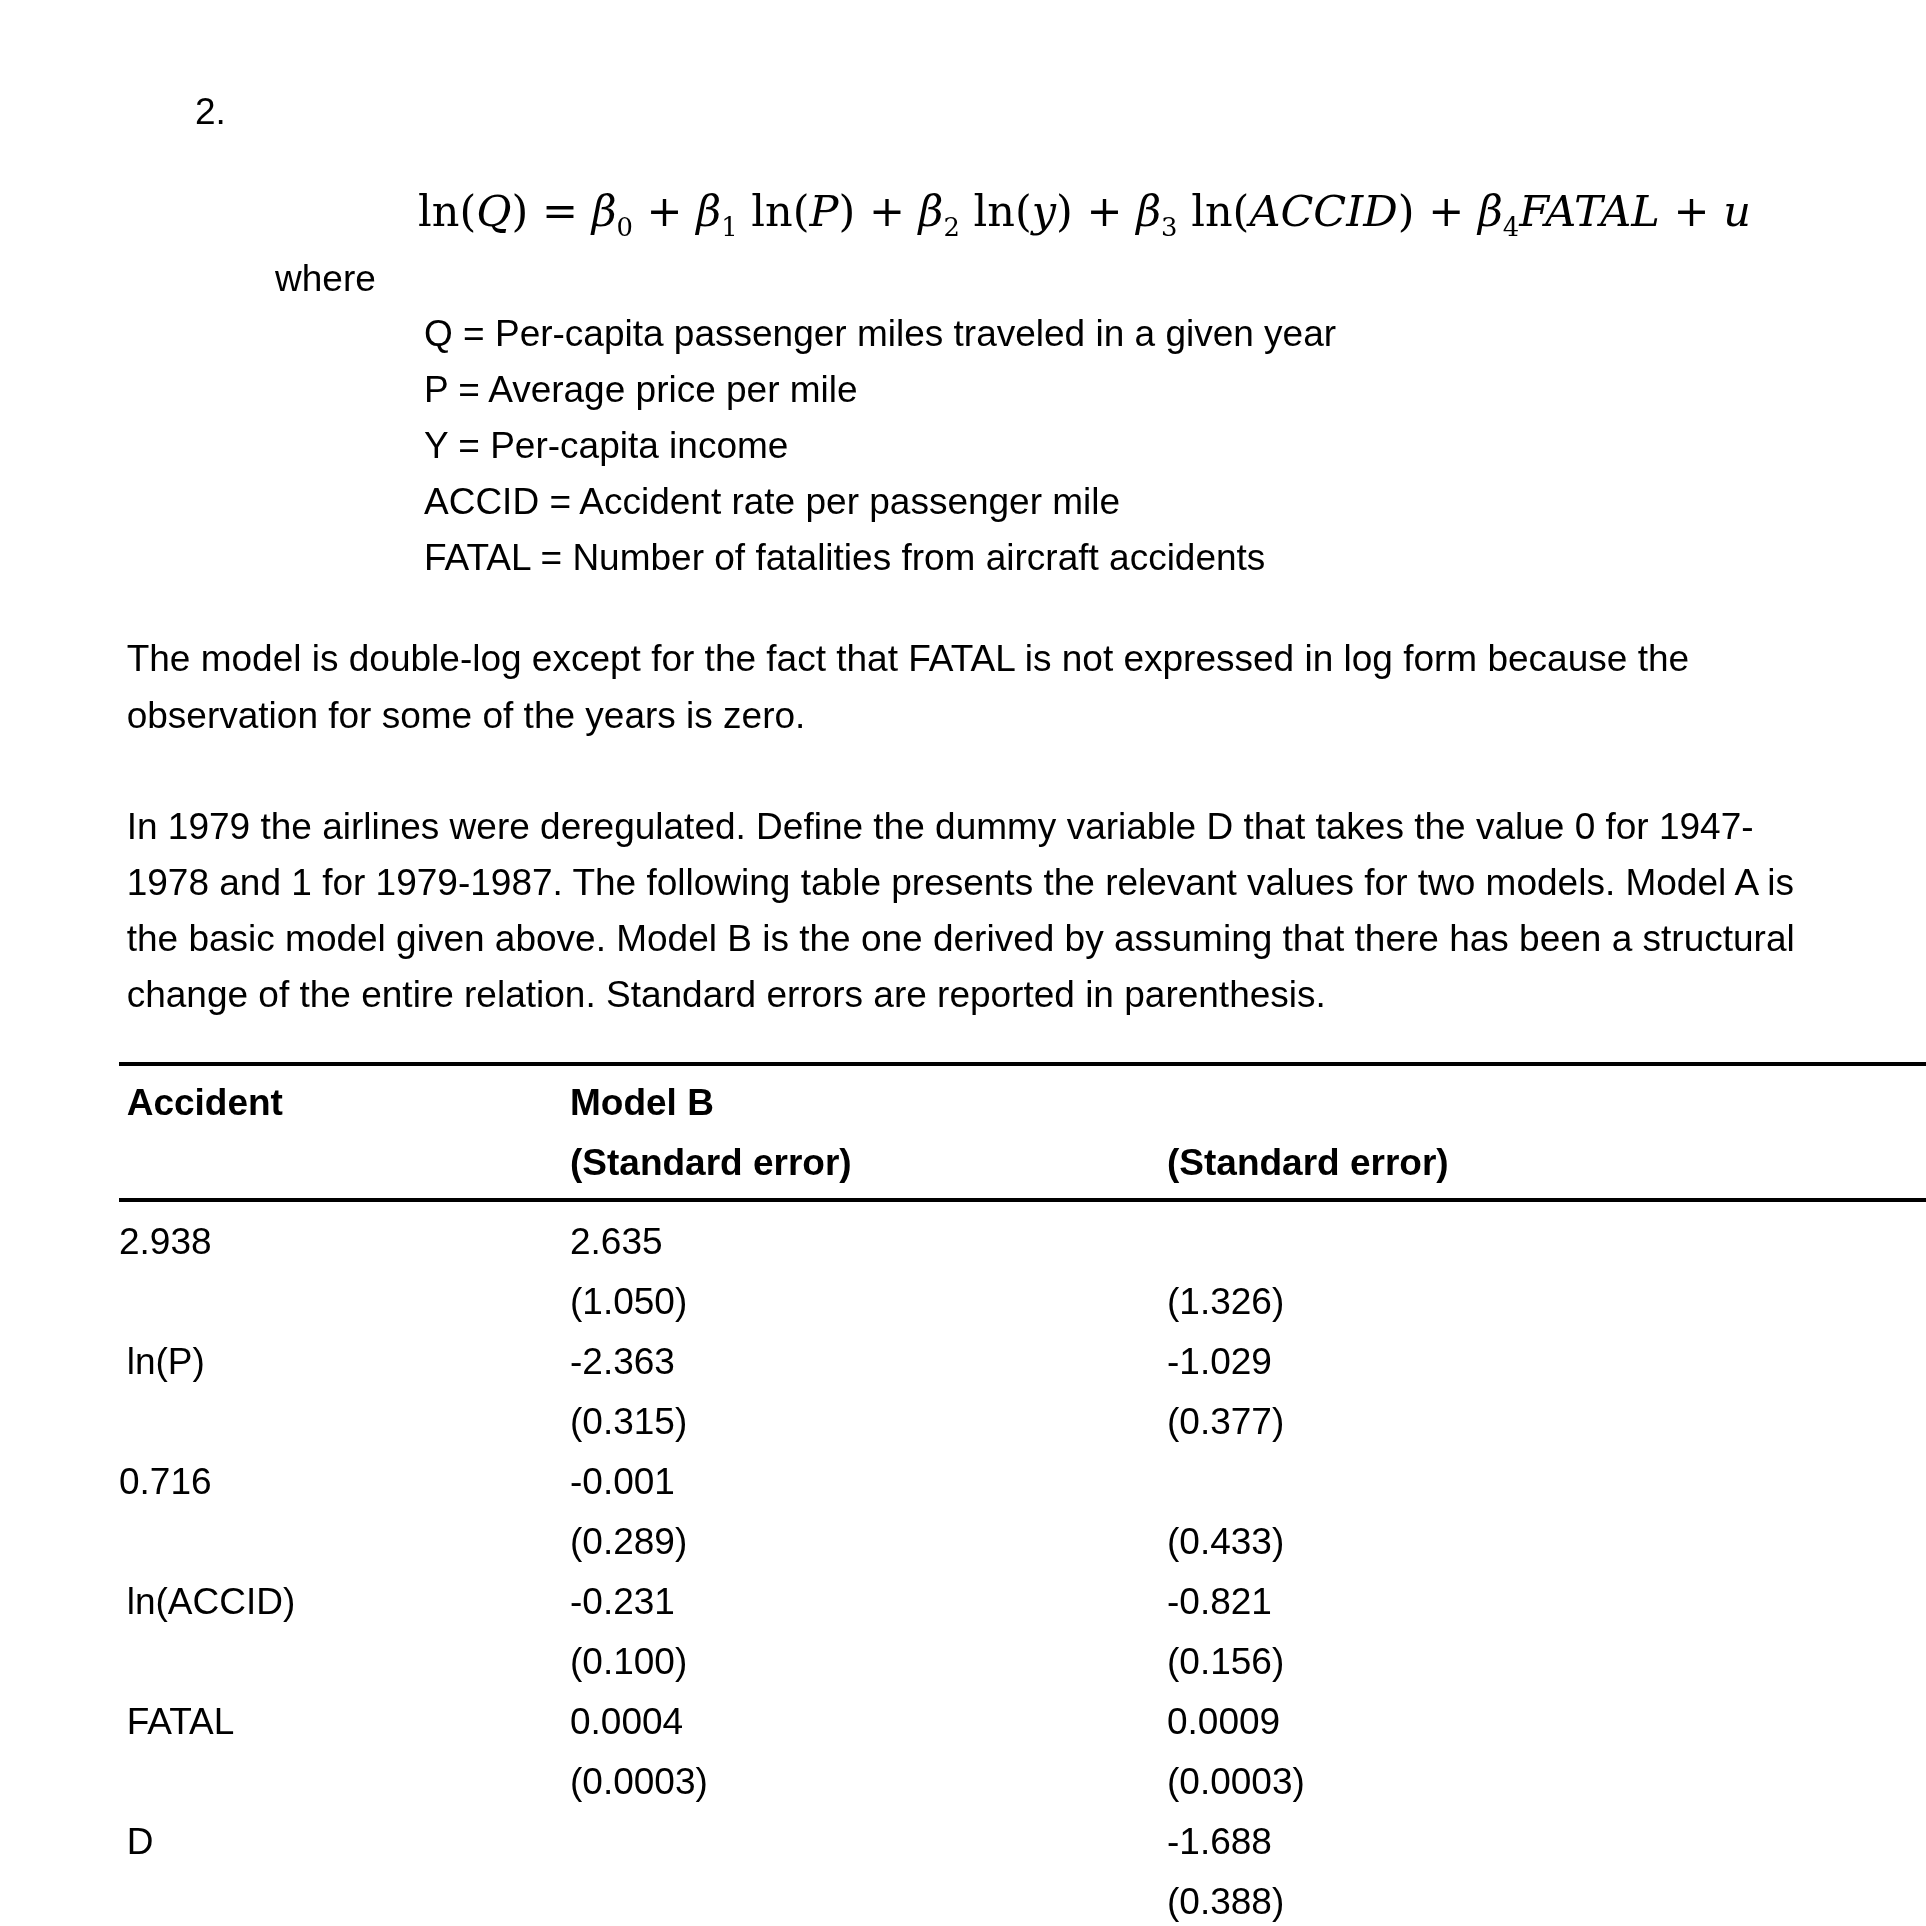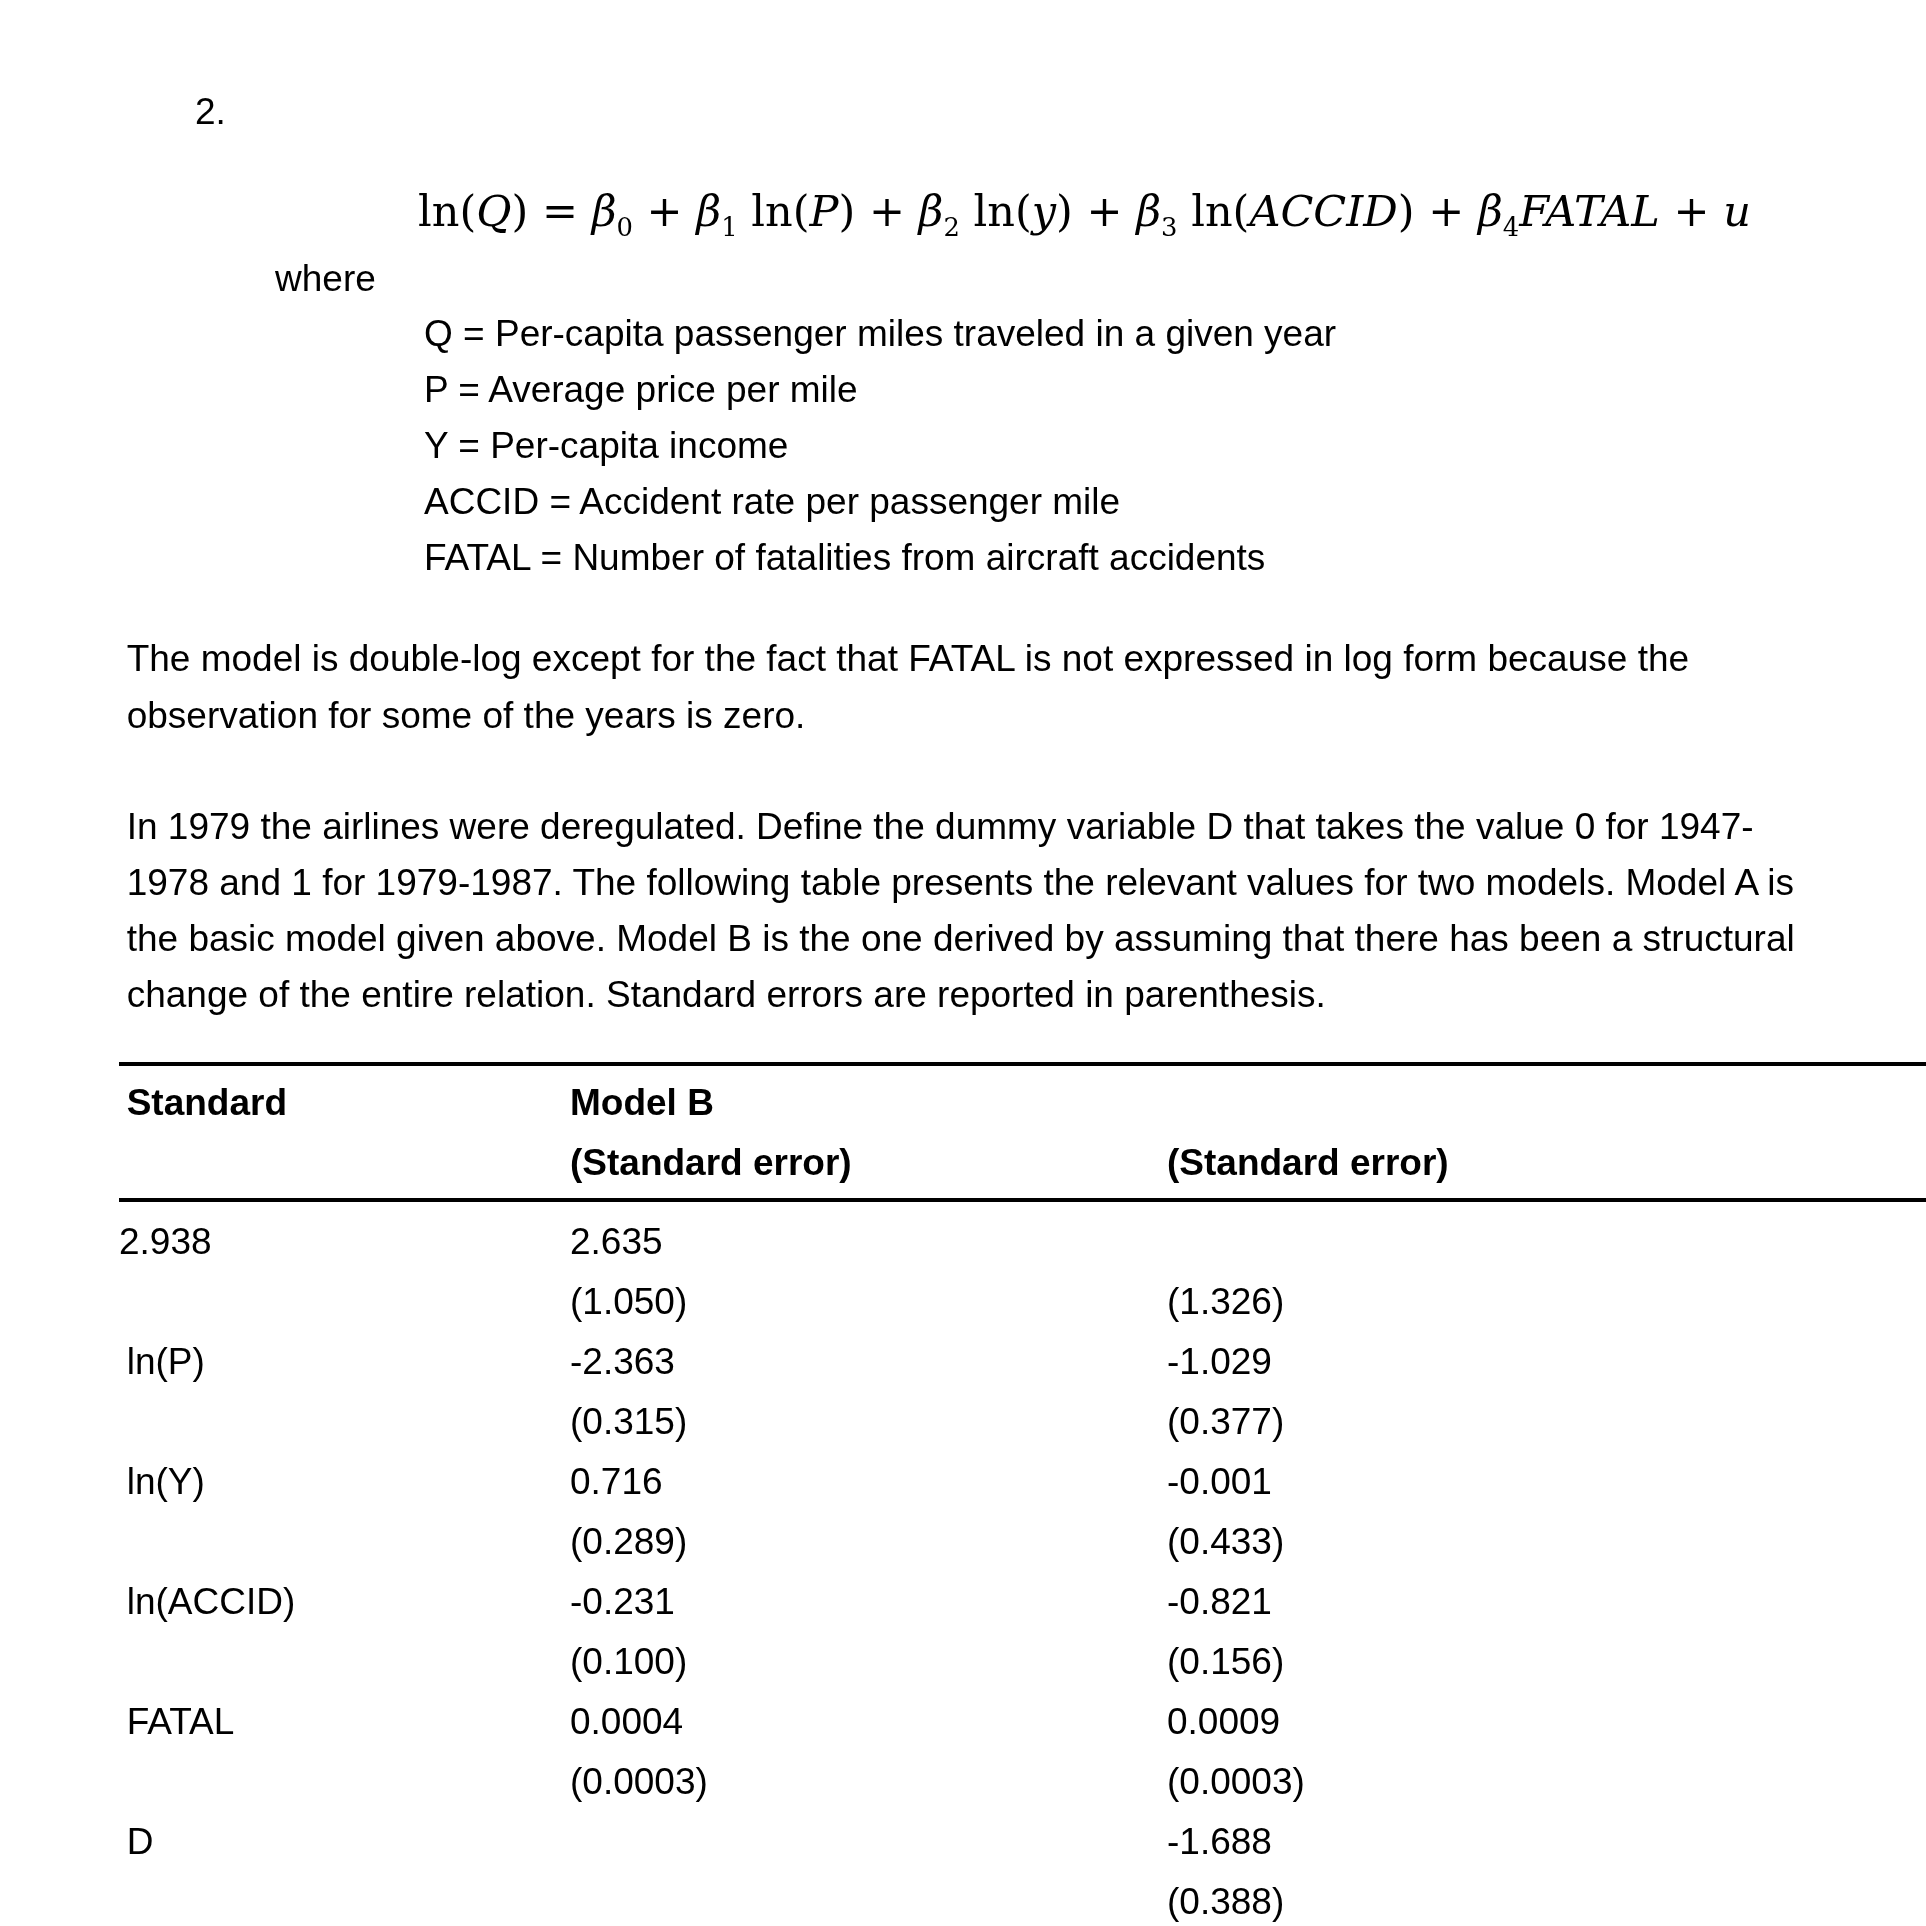--- a/index.html
+++ b/index.html
@@ -71,21 +71,21 @@
 observation for some of the years is zero.</div>
 
   <div class="para2 textblock">In 1979 the airlines were deregulated. Define the dummy variable D that takes the value 0 for 1947-
 1978 and 1 for 1979-1987. The following table presents the relevant values for two models. Model A is
 the basic model given above. Model B is the one derived by assuming that there has been a structural
 change of the entire relation. Standard errors are reported in parenthesis.</div>
 
   <div class="table">
     <div class="thead">
       <div class="trow">
-        <div class="cell c1 bold">Standard</div>
+        <div class="cell c1 bold">Accident</div>
         <div class="cell c3 bold">Model B</div>
       </div>
       <div class="trow">
         <div class="cell c1"></div>
         <div class="cell c2 bold">(Standard error)</div>
         <div class="cell c3 bold">(Standard error)</div>
       </div>
     </div>
     <div class="tbody" id="table-body">
         <div class="trow">
@@ -101,21 +101,20 @@
           <div class="cell c1">ln(P)</div>
           <div class="cell c2">-2.363</div>
           <div class="cell c3">-1.029</div>
         </div>
         <div class="trow">
           <div class="cell c1"></div>
           <div class="cell c2">(0.315)</div>
           <div class="cell c3">(0.377)</div>
         </div>
         <div class="trow">
-          <div class="cell c1">ln(Y)</div>
           <div class="cell c2">0.716</div>
           <div class="cell c3">-0.001</div>
         </div>
         <div class="trow">
           <div class="cell c1"></div>
           <div class="cell c2">(0.289)</div>
           <div class="cell c3">(0.433)</div>
         </div>
         <div class="trow">
           <div class="cell c1">ln(ACCID)</div>

